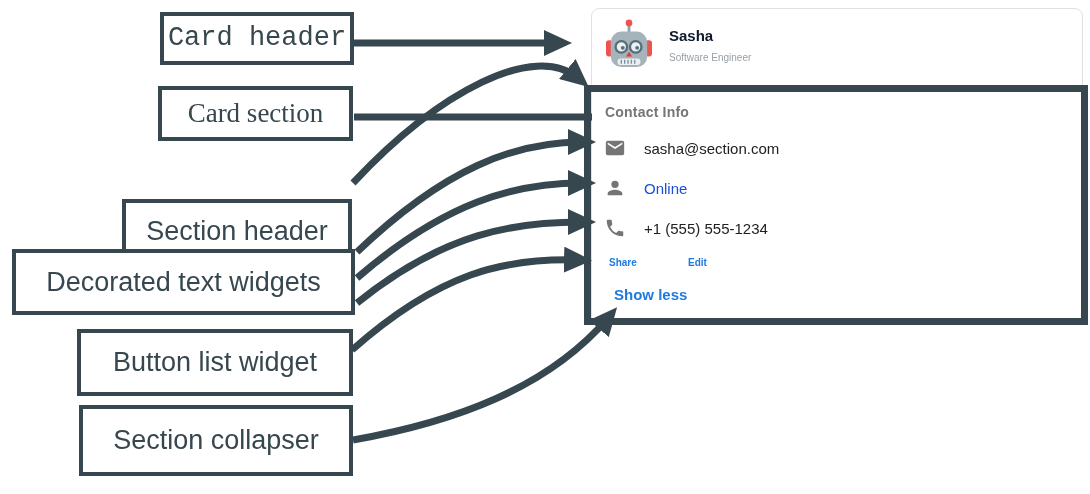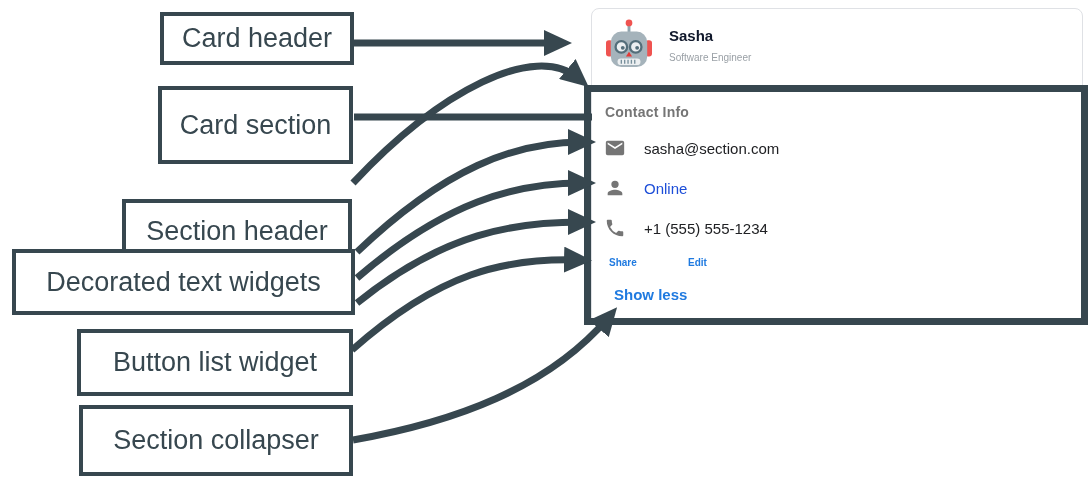--- a/index.html
+++ b/index.html
@@ -7,22 +7,22 @@
     position:relative;width:1090px;height:494px;overflow:hidden;
     font-family:"Liberation Sans",sans-serif;background:#ffffff;
   }
   
   .label-box{
     position:absolute;box-sizing:border-box;background:#ffffff;
     border:4px solid #37474F;color:#37474F;
     display:flex;align-items:center;justify-content:center;
     font-size:27px;line-height:1;white-space:nowrap;z-index:6;
   }
-  #lb-card-header{left:160px;top:12px;width:194px;height:53px;}
-  #lb-card-section{left:158px;top:86px;width:195px;height:78px;}
+  #lb-card-header{left:160px;top:12px;width:194px;height:53px;font-family:Liberation Mono, monospace;}
+  #lb-card-section{left:158px;top:86px;width:195px;height:55px;font-family:Liberation Serif, serif;}
   #lb-section-header{left:122px;top:167px;width:230px;height:65px;margin-top:32px;}
   #lb-decorated{left:12px;top:249px;width:343px;height:66px;}
   #lb-button-list{left:77px;top:329px;width:276px;height:67px;}
   #lb-collapser{left:79px;top:405px;width:274px;height:71px;}
   
   .card{
     position:absolute;left:591px;top:8px;width:492px;height:317px;
     box-sizing:border-box;background:#ffffff;border:1px solid #dfe1e5;
     border-radius:8px;z-index:1;
   }

